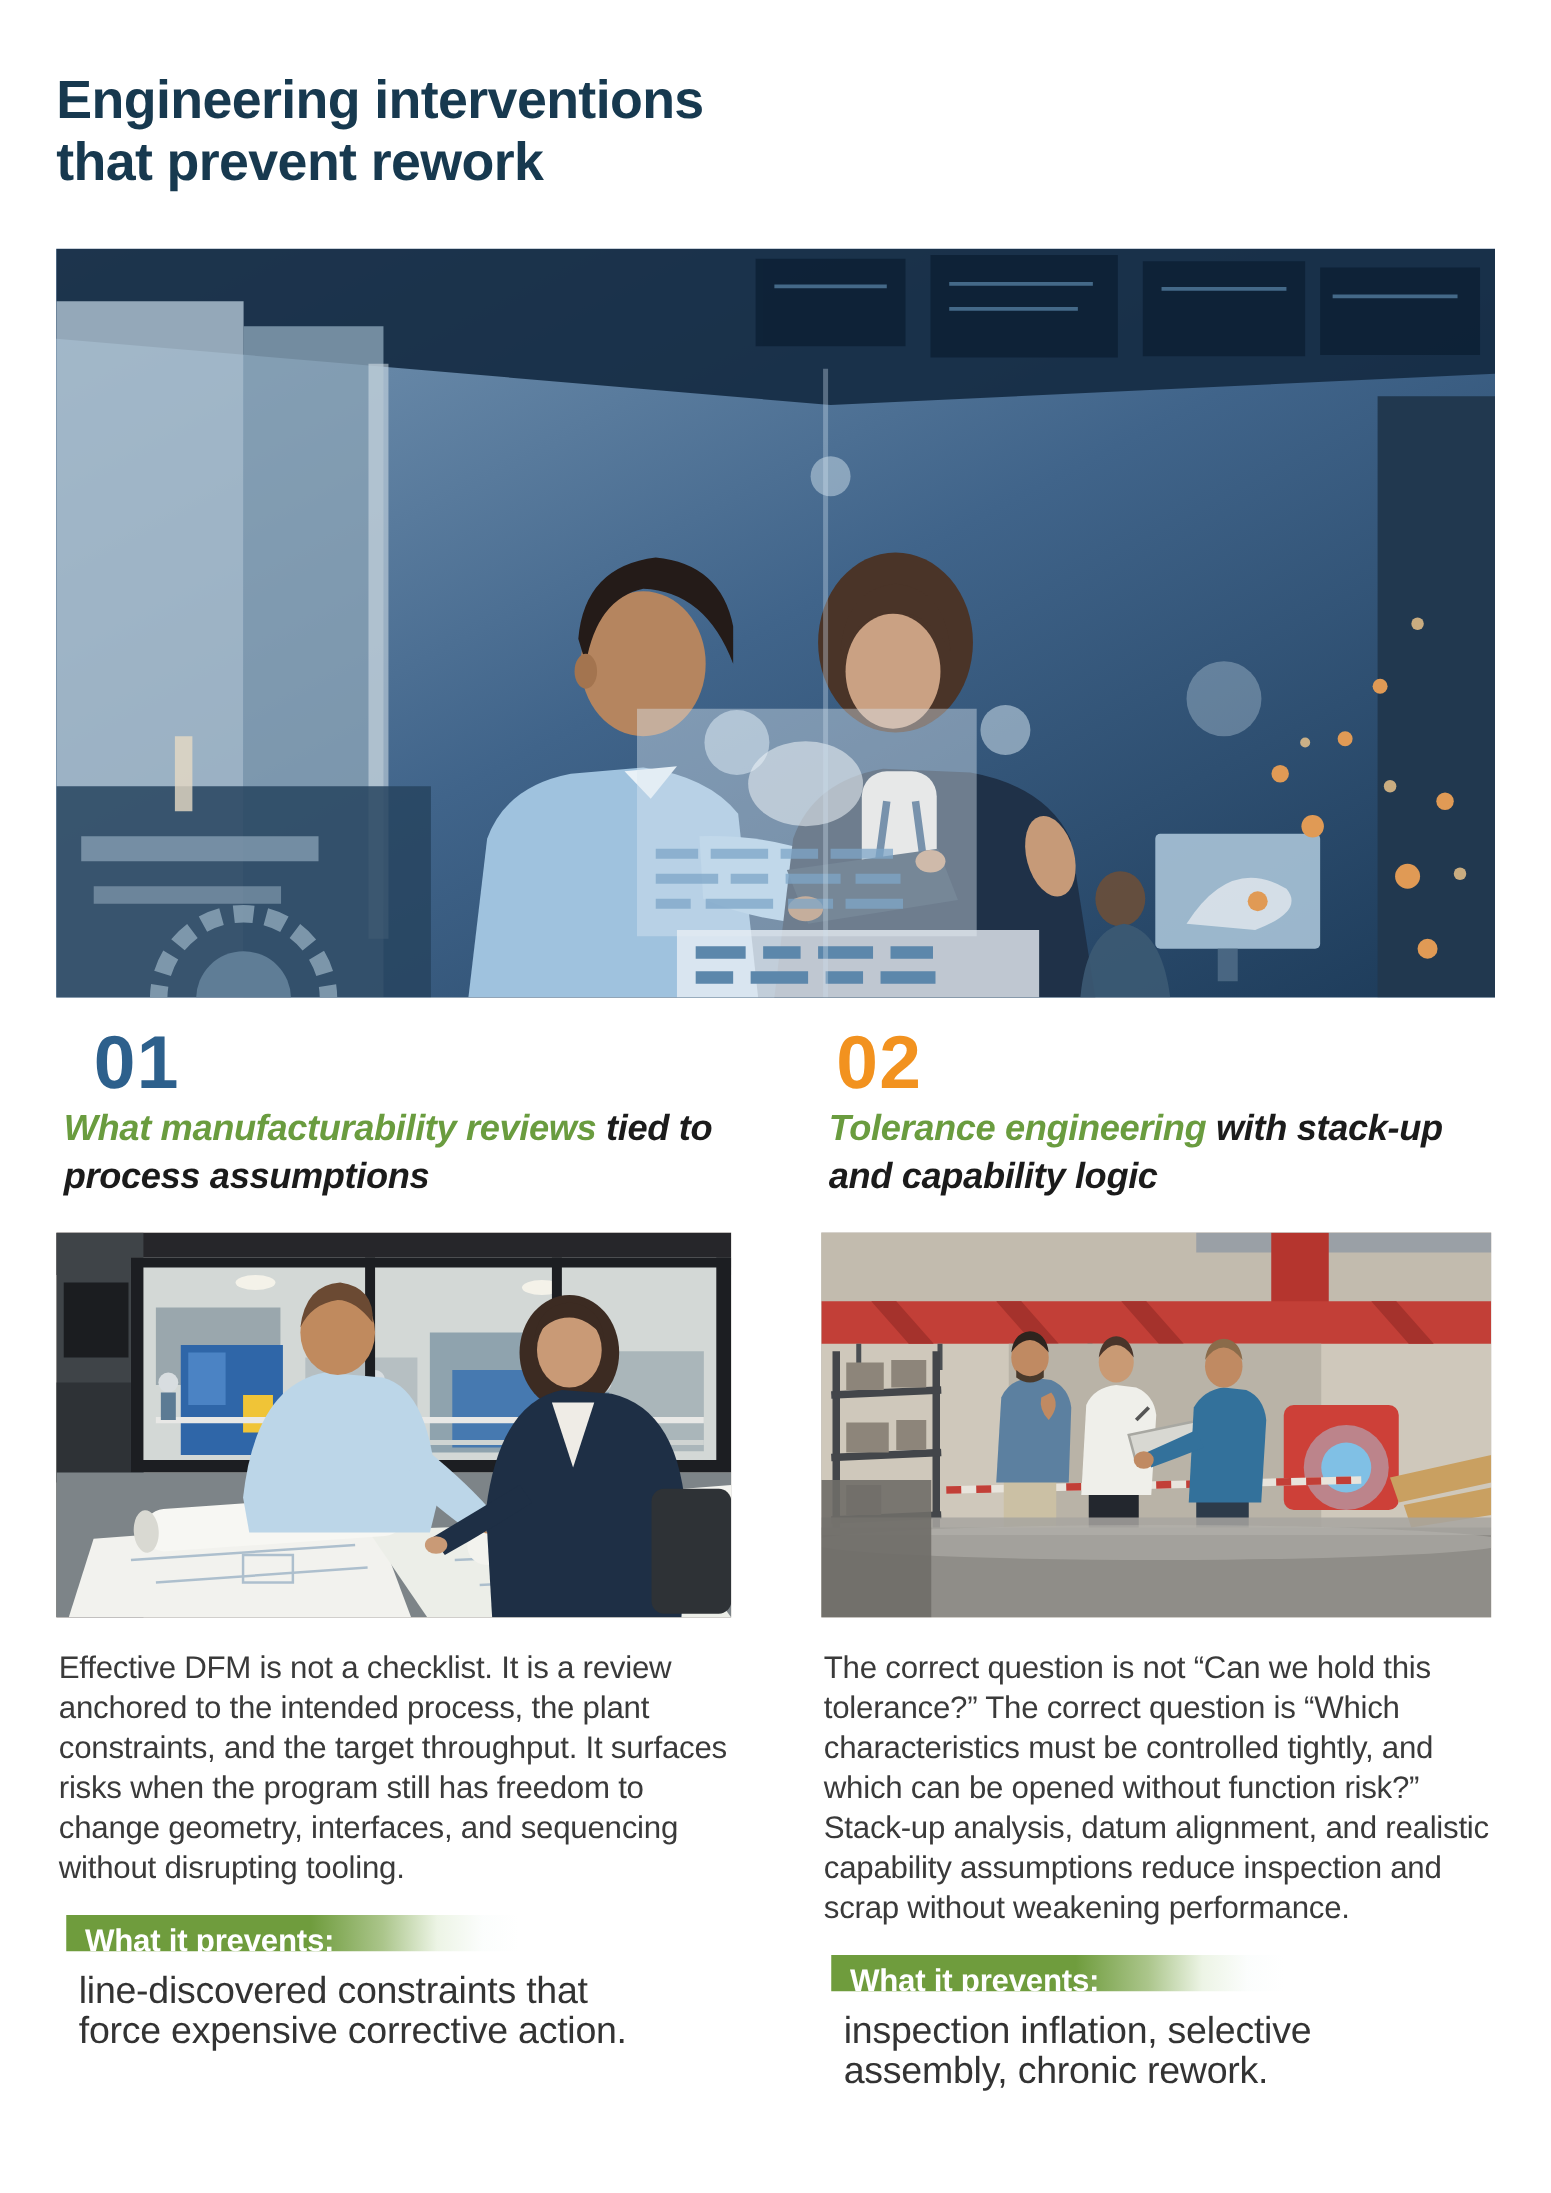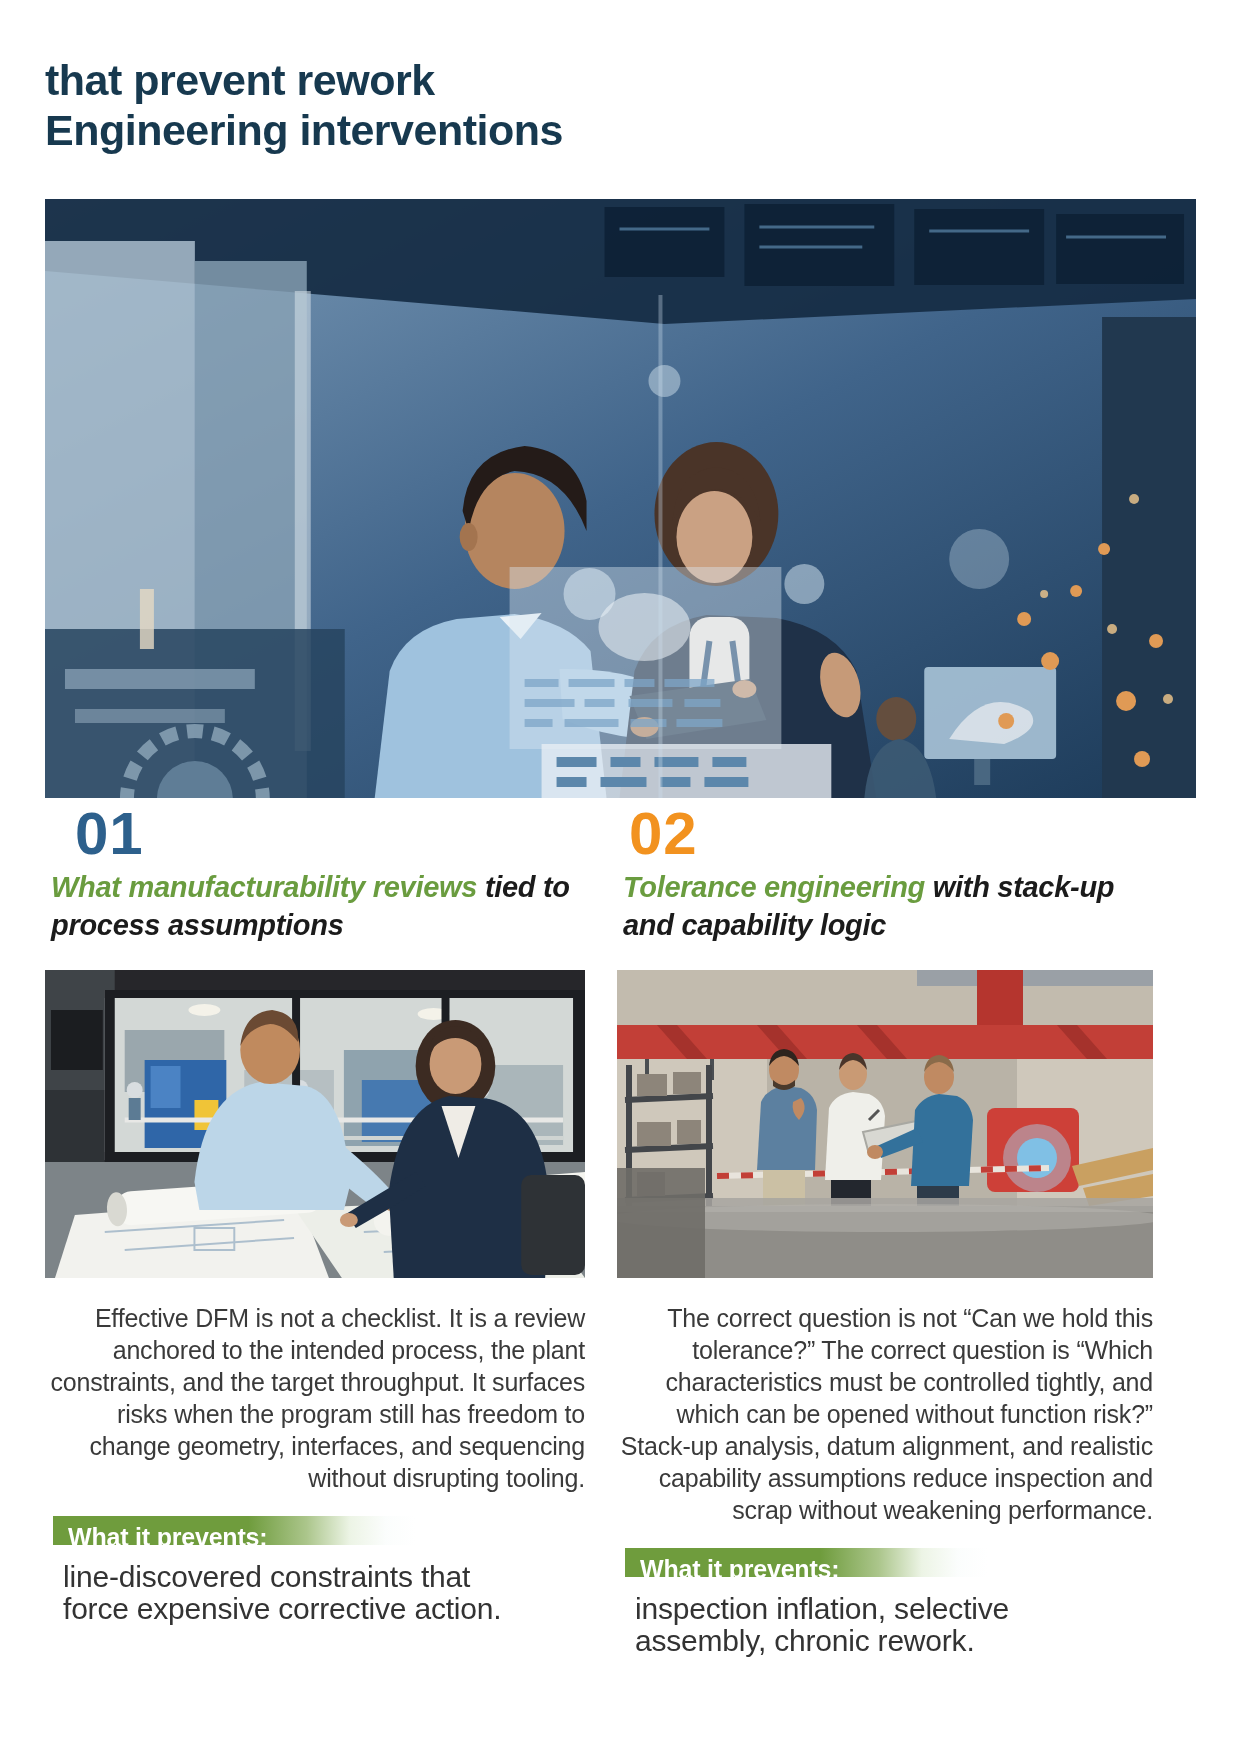--- a/index.html
+++ b/index.html
@@ -12,42 +12,42 @@
   .title{
     margin:55px 0 0 0;
     font-size:43px;line-height:50px;font-weight:800;letter-spacing:-0.5px;
     color:#17394f;
   }
   .hero{
     margin-top:44px;width:1151px;height:599px;overflow:hidden;background:#3a5a78;
   }
   .hero svg{display:block;}
   .columns{
-    display:flex;gap:32px;margin-top:6px;
+    display:flex;gap:72px;margin-top:22px;
   }
   .col{width:540px;flex:0 0 540px;}
   .col.right{width:536px;flex:0 0 536px;}
   .num{
     font-size:60px;line-height:60px;font-weight:800;letter-spacing:1px;
     margin-left:30px;
   }
   .col.right .num{margin-left:12px;}
   .heading{
     margin:4px 0 0 6px;min-height:76px;
     font-size:29px;line-height:38px;font-weight:700;font-style:italic;letter-spacing:-0.3px;
     color:#1b1b1b;
   }
   .heading .accent{color:#6a9c3f;}
   .photo{
     margin-top:26px;width:100%;height:308px;overflow:hidden;background:#b9b4ac;
   }
   .photo svg{display:block;}
   .body-text{
     margin:24px 0 0 2px;
-    font-size:25px;line-height:32px;color:#3a3a3a;letter-spacing:-0.2px;text-align:right;
+    font-size:25px;line-height:32px;color:#3a3a3a;letter-spacing:-0.2px;
   }
   .badge{
     margin:22px 0 0 8px;height:29px;width:362px;box-sizing:border-box;
     padding:7px 0 0 15px;
     background:linear-gradient(90deg,#6f9c3d 0%,#6f9c3d 54%,rgba(143,178,100,0.75) 70%,rgba(214,231,198,0.45) 82%,rgba(240,248,245,0.25) 92%,rgba(255,255,255,0) 100%);
   }
   .badge span{
     font-size:25px;font-weight:700;color:#ffffff;letter-spacing:-0.2px;
   }
   .prevents{
@@ -55,22 +55,22 @@
     font-size:30px;line-height:32px;color:#333333;letter-spacing:-0.2px;
     max-width:480px;
   }
 </style>
 </head>
 <body>
 
 <div class="page">
 
   <h1 class="title">
+    <div>Engineering interventions</div>
     <div>that prevent rework</div>
-    <div>Engineering interventions</div>
   </h1>
 
   <div class="hero">
     <svg width="1151" height="599" viewBox="0 0 1152 599" preserveAspectRatio="none">
       <defs>
         <linearGradient id="hbg" x1="0" y1="0" x2="1" y2="1">
           <stop offset="0" stop-color="#7d9cb8"></stop>
           <stop offset="0.5" stop-color="#40648a"></stop>
           <stop offset="1" stop-color="#1c3a58"></stop>
         </linearGradient>

